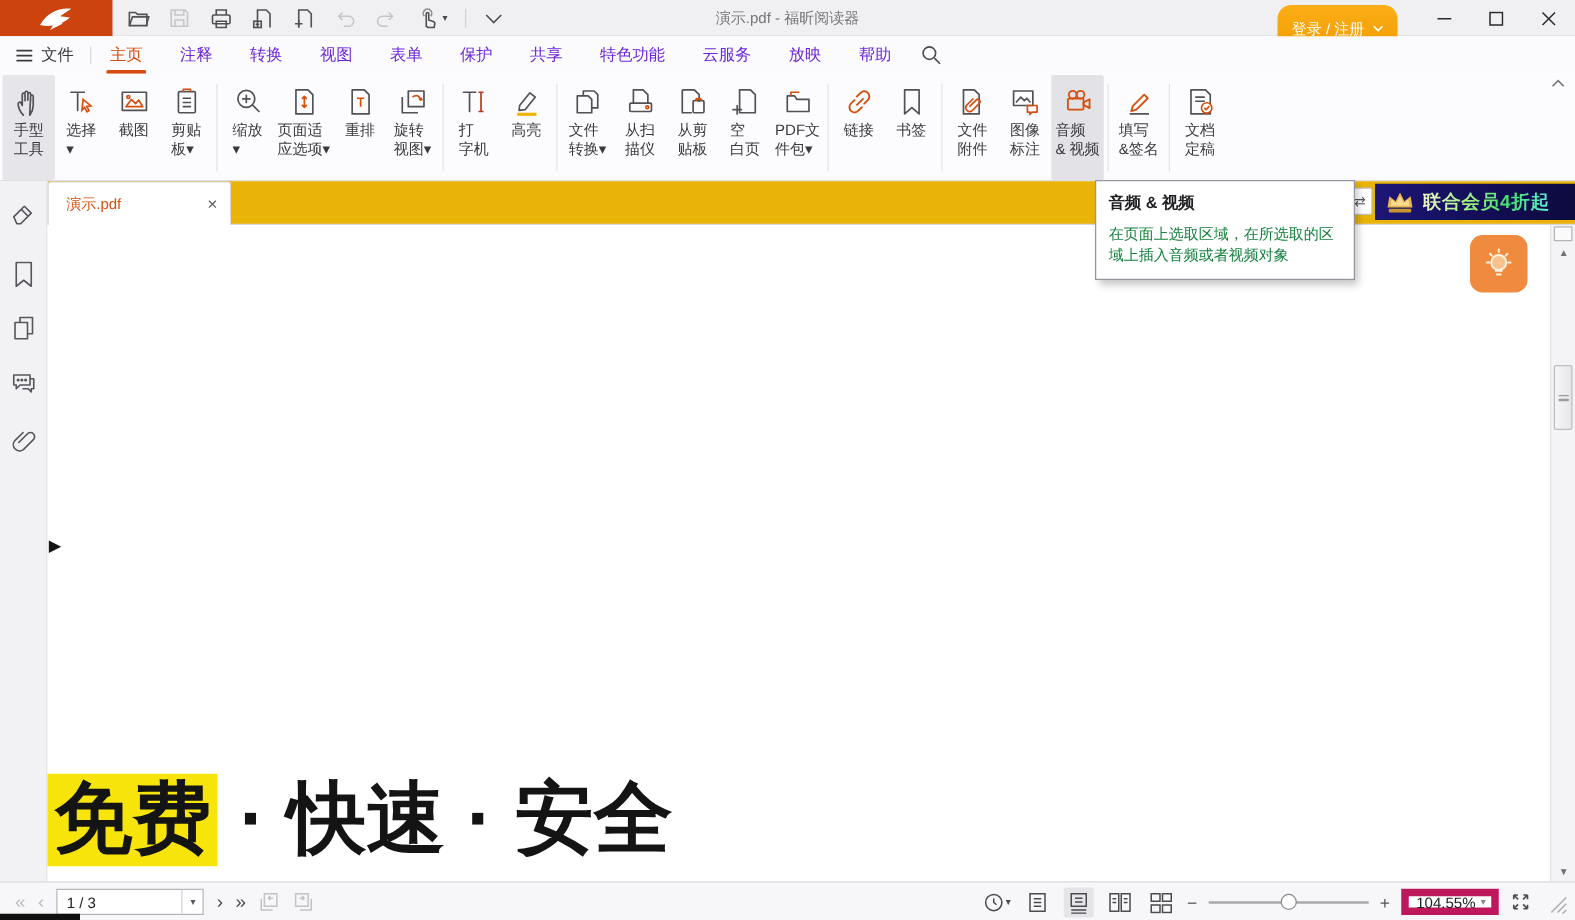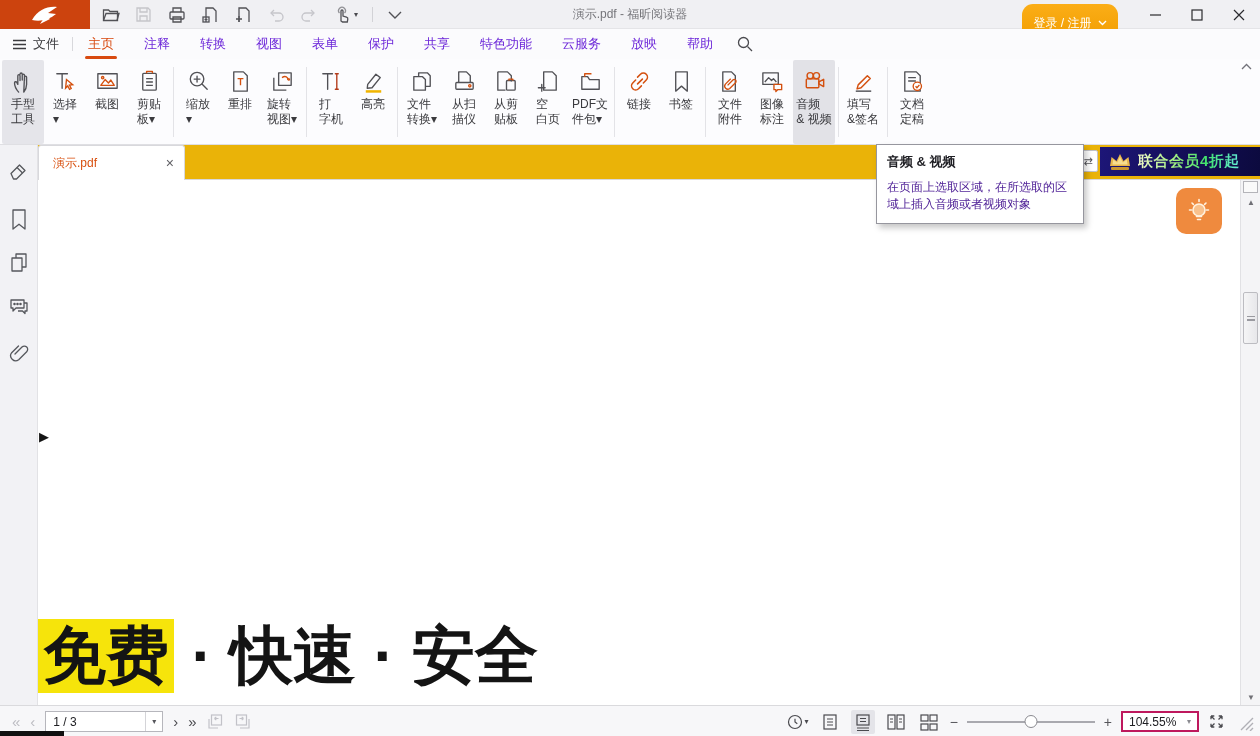--- a/index.html
+++ b/index.html
@@ -98,21 +98,21 @@
     height:5px; position:relative; }
   .vs-grip::after { content:""; position:absolute; left:0; right:0; top:2px; border-top:1px solid #9a9aa0; }
   .vs-down { position:absolute; left:0; bottom:3px; width:20px; text-align:center;
     font-size:8px; color:#707076; }
 
   
   .tooltip { position:absolute; left:876px; top:144px; width:208px; background:#fff;
     border:1px solid #96969e; box-shadow:3px 4px 6px rgba(0,0,0,.22); z-index:10;
     padding:8px 10px 10px 10px; }
   .tt-title { font-size:13px; font-weight:bold; color:#1f1f24; margin-bottom:8px; }
-  .tt-body { font-size:12px; color:#4c1d95; line-height:17px; }
+  .tt-body { font-size:12px; color:#15803d; line-height:17px; }
 
   
   .statusbar { position:absolute; left:0; bottom:0; width:1260px; height:31px;
     background:#f7f7f9; border-top:1px solid #dadadd; }
   .sb-left { position:absolute; left:12px; top:0; height:31px; display:flex; align-items:center; gap:10px; }
   .sb-right { position:absolute; right:6px; top:0; height:31px; display:flex; align-items:center; gap:9px; }
   .navg { font-size:15px; line-height:1; color:#4a4a4f; }
   .navg.disabled { color:#bcbcc2; }
   .pagebox { width:118px; height:21px; background:#fff; border:1px solid #b6b6bc;
     display:flex; align-items:center; }
@@ -120,21 +120,21 @@
   .pagebox .pdd { width:17px; border-left:1px solid #d4d4d8; font-size:8px; color:#55555a;
     text-align:center; align-self:stretch; display:flex; align-items:center; justify-content:center; }
   .sbic { display:flex; align-items:center; justify-content:center; }
   .layoutbtn { width:24px; height:24px; display:flex; align-items:center; justify-content:center; border-radius:2px; }
   .layoutbtn.active { background:#e4e4e9; }
   .zglyph { font-size:14px; color:#55555a; line-height:1; }
   .slider { position:relative; width:128px; height:20px; }
   .slider .track { position:absolute; left:0; right:0; top:9px; height:2px; background:#a9a9af; }
   .slider .handle { position:absolute; left:50%; top:3px; width:13px; height:13px; border-radius:50%;
     background:#fff; border:1px solid #8a8a90; transform:translateX(-50%); }
-  .zoombox { width:78px; height:21px; background:#fff; border:2px solid #be185d;
+  .zoombox { width:78px; height:21px; background:#fff; border:6px solid #be185d;
     display:flex; align-items:center; }
   .zoombox .zval { flex:1; font-size:12px; color:#202024; padding-left:6px; text-align:left; }
   .zoombox .zdd { width:16px; font-size:8px; color:#8a8a90; text-align:center; }
   .grip { width:18px; height:18px; margin-left:2px; }
   .blackstrip { position:absolute; left:0; bottom:0; width:64px; height:5px; background:#101010; z-index:6; }
   .clockdd { font-size:8px; color:#4a4a4f; margin-left:2px; }
 </style>
 </head>
 <body>
 
@@ -312,20 +312,30 @@
         <svg width="27" height="27" viewBox="0 0 28 28" fill="none" stroke="#515156" stroke-width="1.4" stroke-linecap="round">
             <circle cx="12.5" cy="11.5" r="7"></circle>
             <path d="M17.6 16.6 23 22"></path>
             <path d="M9.5 11.5h6M12.5 8.5v6"></path>
           </svg>
       </span>
       <span class="rlbl">缩放
 ▾</span>
     </button>
 
+    <button class="rbtn">
+      <span class="ric">
+        <svg width="27" height="27" viewBox="0 0 28 28" fill="none" stroke="#515156" stroke-width="1.4" stroke-linejoin="round">
+            <path d="M7 4h10l4 4v16H7z"></path>
+            <path d="M14 9.5v9M12 11.5l2-2 2 2M12 16.5l2 2 2-2" stroke="#d4500f"></path>
+          </svg>
+      </span>
+      <span class="rlbl">页面适
+应选项▾</span>
+    </button>
 
     <button class="rbtn">
       <span class="ric">
         <svg width="27" height="27" viewBox="0 0 28 28" fill="none" stroke="#515156" stroke-width="1.4" stroke-linejoin="round">
             <path d="M7 4h10l4 4v16H7z"></path>
             <path d="M11 11h6M14 11v7" stroke="#d4500f"></path>
           </svg>
       </span>
       <span class="rlbl">重排</span>
     </button>

